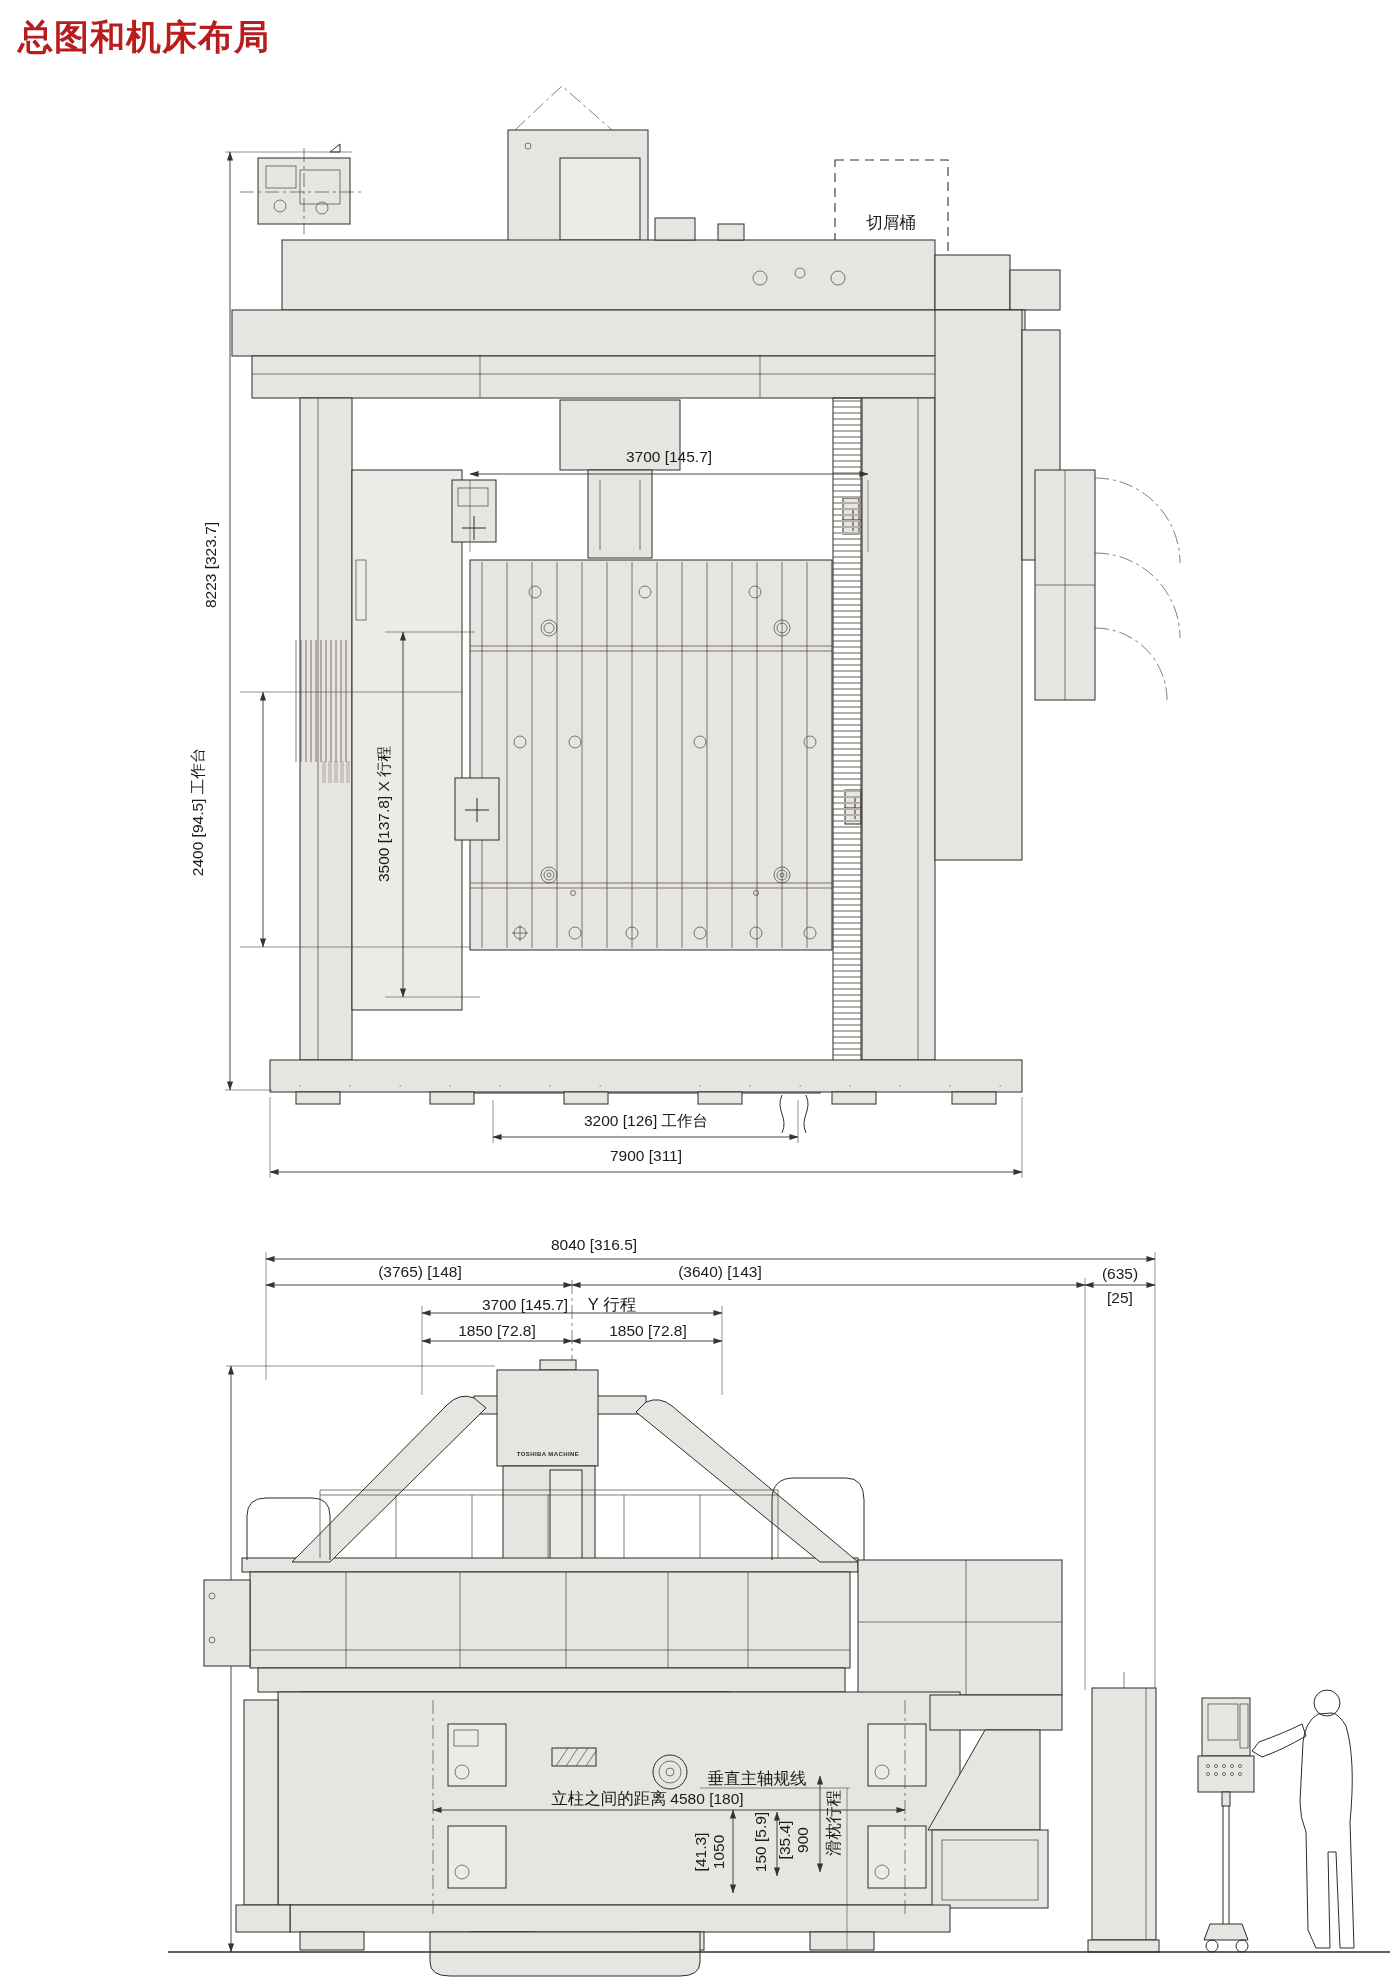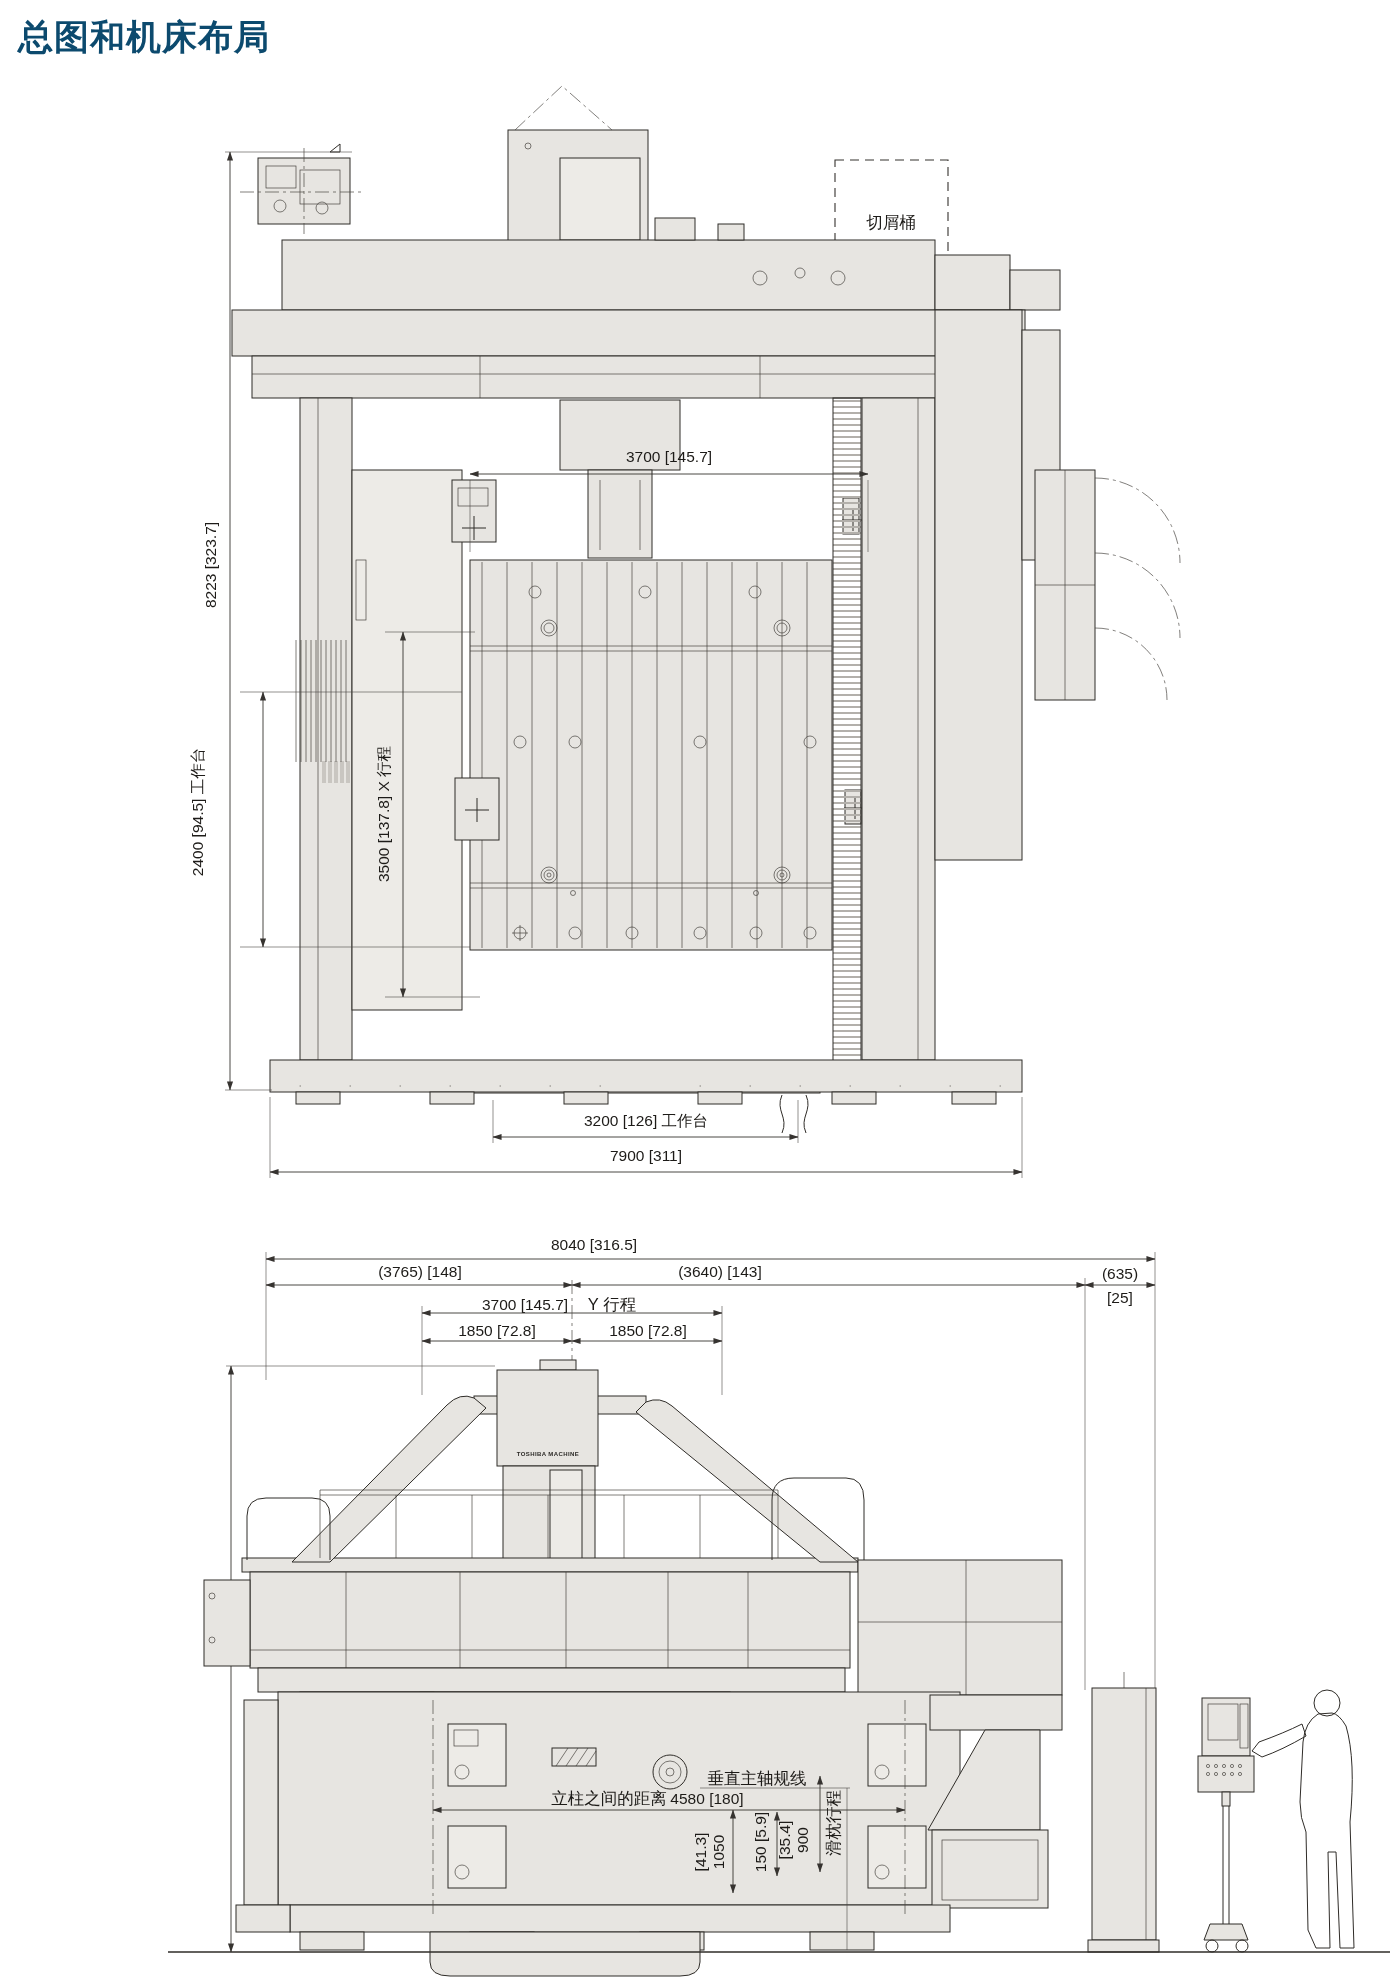--- a/index.html
+++ b/index.html
@@ -1,18 +1,18 @@
 <!DOCTYPE html>
 <html><head>
 <meta charset="utf-8">
 <style>
   html,body{margin:0;padding:0;background:#ffffff;}
   body{width:1392px;height:1985px;position:relative;font-family:"Liberation Sans",sans-serif;}
   h1.title{position:absolute;left:18px;top:14px;margin:0;font-size:35px;font-weight:bold;
-           color:#0c4a6e;letter-spacing:1px;font-family:"Liberation Sans",sans-serif;}
+           color:#b91c1c;letter-spacing:1px;font-family:"Liberation Sans",sans-serif;}
   svg{position:absolute;left:0;top:0;}
   .fill{fill:#e7e5e1;stroke:#2f2c28;stroke-width:1;}
   .fill2{fill:#edebe7;stroke:#2f2c28;stroke-width:1;}
   .white{fill:#ffffff;stroke:#2f2c28;stroke-width:1;}
   .ln{fill:none;stroke:#2f2c28;stroke-width:1;}
   .thin{fill:none;stroke:#3a3733;stroke-width:.65;}
   .dim{fill:none;stroke:#363330;stroke-width:.9;}
   .ext{fill:none;stroke:#4a4743;stroke-width:.6;}
   .cline{fill:none;stroke:#4a4743;stroke-width:.7;stroke-dasharray:14 4 3 4;}
   .dash{fill:none;stroke:#35322e;stroke-width:1.1;stroke-dasharray:9 6;}

